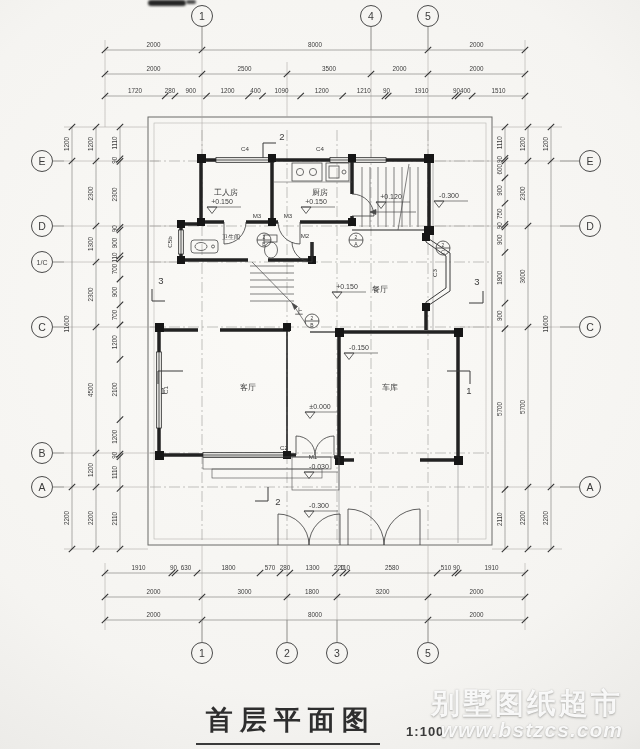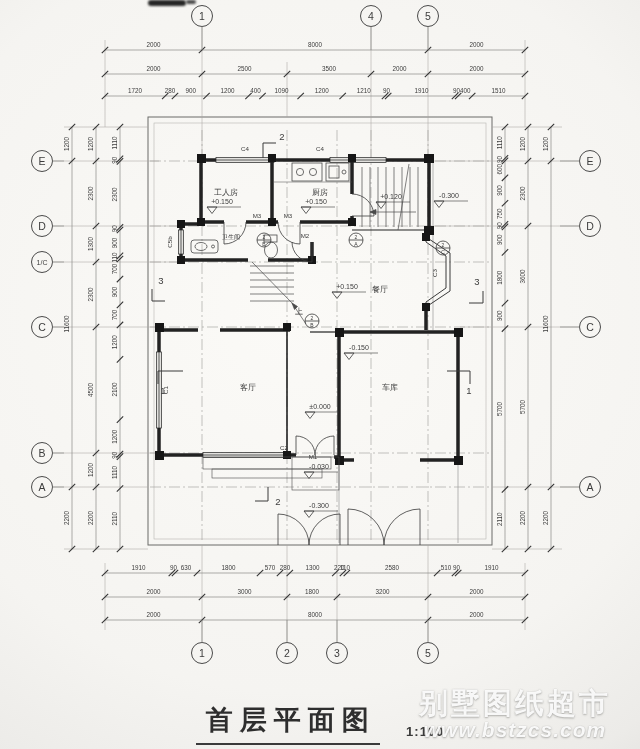--- a/index.html
+++ b/index.html
@@ -9,21 +9,21 @@
       radial-gradient(130% 105% at 46% 42%, #fbfaf7 0%, #f5f4f1 48%, #ecebe8 66%, #d7d6d3 84%, #c2c1be 97%, #b8b7b4 100%);
     font-family:"Liberation Sans", sans-serif;
   }
   .smudge{position:absolute;left:148px;top:0;width:38px;height:6px;background:#262626;border-radius:3px;filter:blur(1px);}
   .smudge2{position:absolute;left:186px;top:0;width:10px;height:4px;background:#4a4a4a;border-radius:2px;filter:blur(1px);}
   svg text{font-family:"Liberation Sans", sans-serif;fill:#3c3c3c;}
   .title-block{position:absolute;left:0;top:702px;width:640px;text-align:center;color:#2b2b2b;}
   .title-main{display:inline-block;font-size:27px;font-weight:600;letter-spacing:7px;color:#2e2e2e;
     border-bottom:2px solid #3a3a3a;padding:0 4px 5px 10px;text-align:center;}
   .title-scale{display:inline-block;font-size:13px;font-weight:600;color:#3a3a3a;margin-left:22px;vertical-align:bottom;padding-bottom:6px;letter-spacing:1px;}
-  .watermark{position:absolute;right:10px;top:688px;width:230px;text-align:center;color:rgba(255,255,255,0.92);
+  .watermark{position:absolute;right:17px;top:688px;width:230px;text-align:right;color:rgba(255,255,255,0.92);
     text-shadow:0 1px 2px rgba(125,125,122,0.55), 0 0 1px rgba(140,140,138,0.5);pointer-events:none;}
   .wm1{font-size:29px;font-weight:700;letter-spacing:3px;line-height:30px;}
   .wm2{font-size:21px;font-weight:700;letter-spacing:1px;line-height:24px;font-style:italic;}
 </style>
 </head>
 <body>
 
 <div class="photo">
   <div class="smudge"></div>
   <div class="smudge2"></div>

